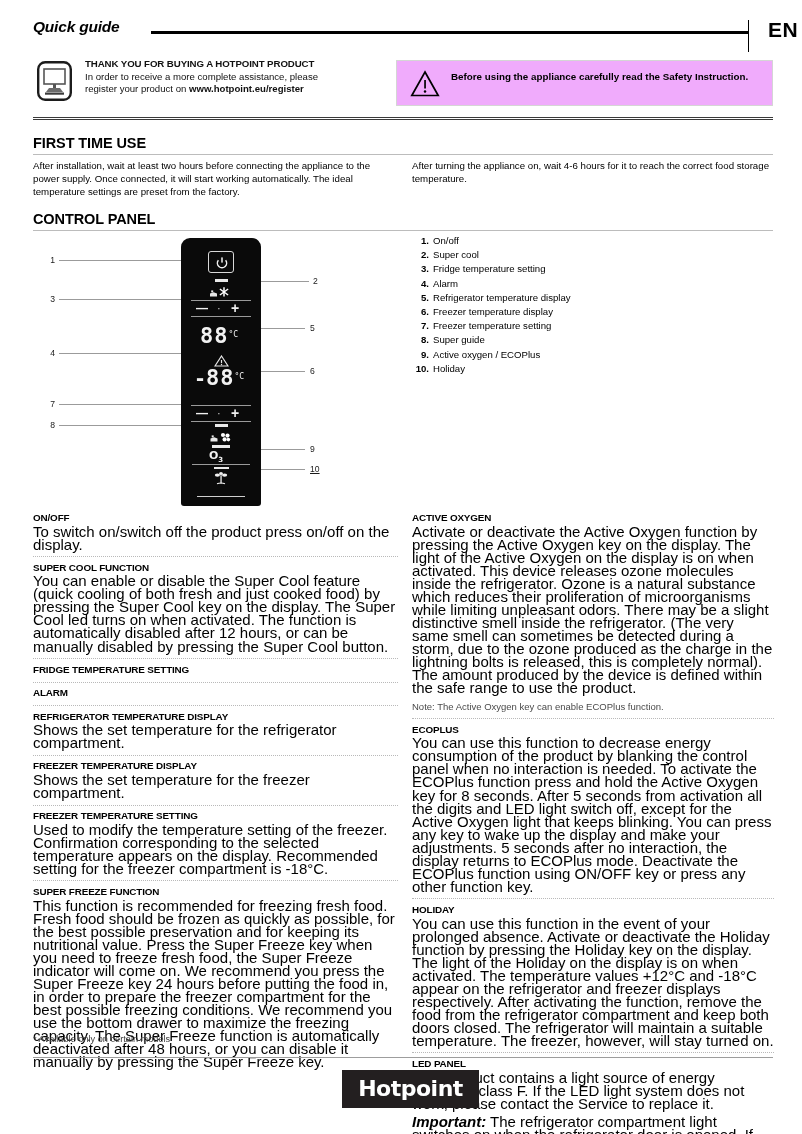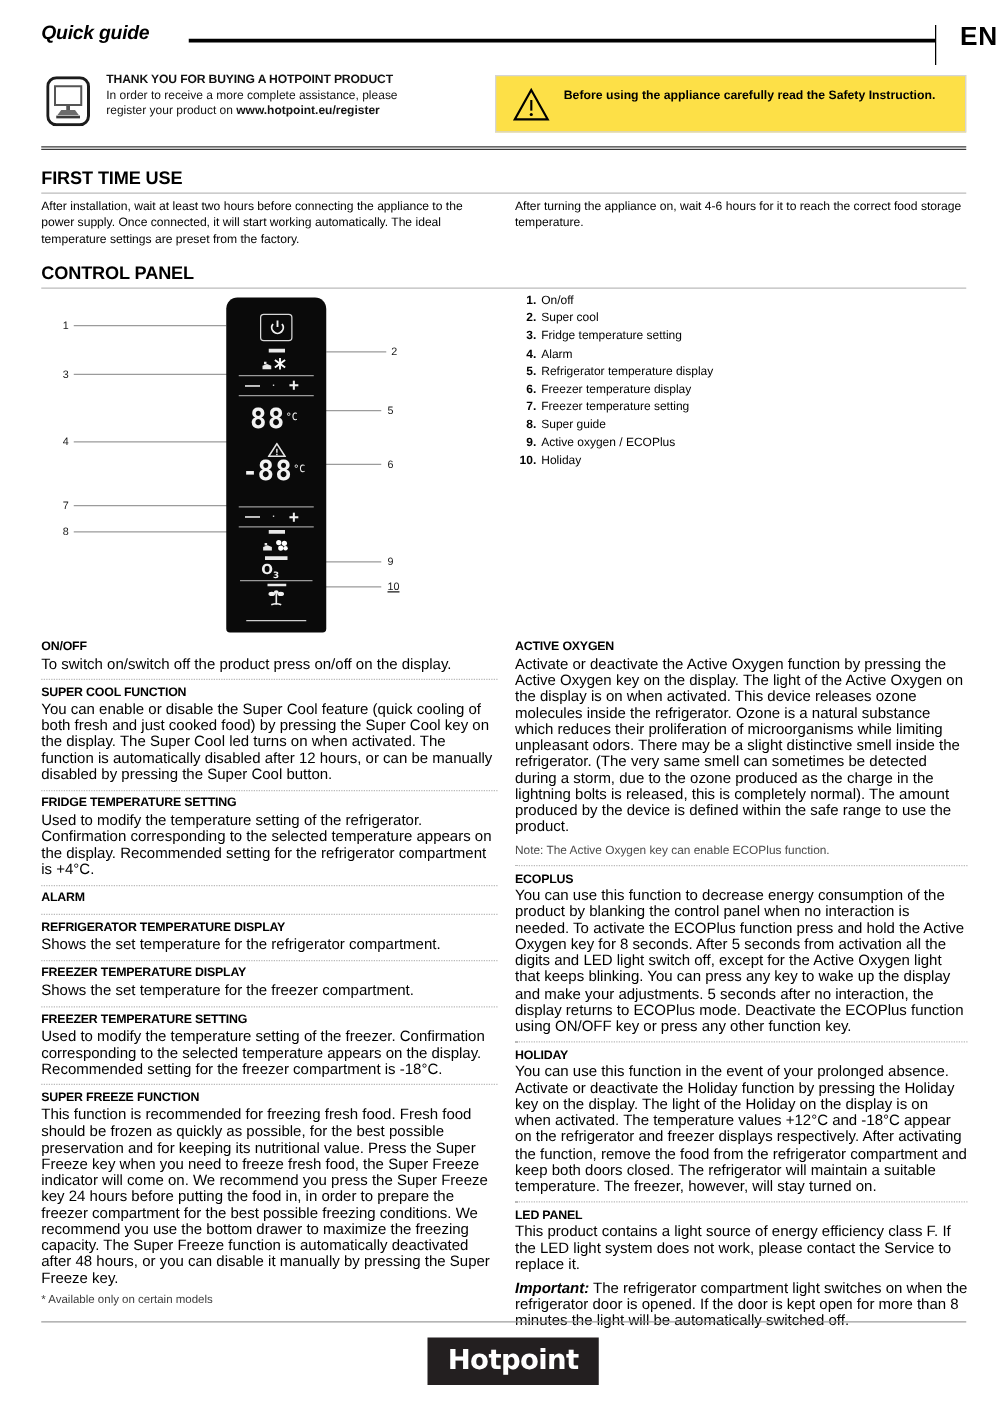--- a/index.html
+++ b/index.html
@@ -88,21 +88,21 @@
     display: block;
     letter-spacing: -0.1px;
   }
   .register-text b { font-weight: bold; }
 
   .safety-box {
     position: absolute;
     left: 396px; top: 60px;
     width: 377px;
     height: 46px;
-    background: #fde047;
+    background: #f0abfc;
     border: 1.4px solid #d5d5d5;
     box-sizing: border-box;
     padding-left: 40px;
   }
   .warn-icon {
     position: absolute;
     left: 13px; top: 9px;
     width: 30px;
     height: 27px;
   }
@@ -265,21 +265,21 @@
   .blk { margin: 0 0 0 0; }
   .blk h3 {
     margin: 0;
     font-size: 9.9px;
     font-weight: bold;
     letter-spacing: -0.15px;
     line-height: 12.6px;
   }
   .blk p {
     margin: 0;
-    font-size: 12px;
+    font-size: 15px;
     line-height: 13.05px;
   }
   .blk p.note {
     color: #4a4a4a;
     font-size: 9.5px;
   }
   .dotsep {
     height: 0;
     border-top: 1px dotted #b9b9b9;
     margin: 5.5px 0 4.5px 0;
@@ -547,21 +547,20 @@
     <div class="dotsep"></div>
 
     <div class="blk">
       <h3>SUPER COOL FUNCTION</h3>
       <p>You can enable or disable the Super Cool feature (quick cooling of both fresh and just cooked food) by pressing the Super Cool key on the display. The Super Cool led turns on when activated. The function is automatically disabled after 12 hours, or can be manually disabled by pressing the Super Cool button.</p>
     </div>
     <div class="dotsep"></div>
 
     <div class="blk">
       <h3>FRIDGE TEMPERATURE SETTING</h3>
-      <p>Used to modify the temperature setting of the refrigerator. Confirmation corresponding to the selected temperature appears on the display. Recommended setting for the refrigerator compartment is +4°C.</p>
     </div>
     <div class="dotsep"></div>
 
     <div class="blk">
       <h3>ALARM</h3>
     </div>
     <div class="dotsep"></div>
 
     <div class="blk">
       <h3>REFRIGERATOR TEMPERATURE DISPLAY</h3>

